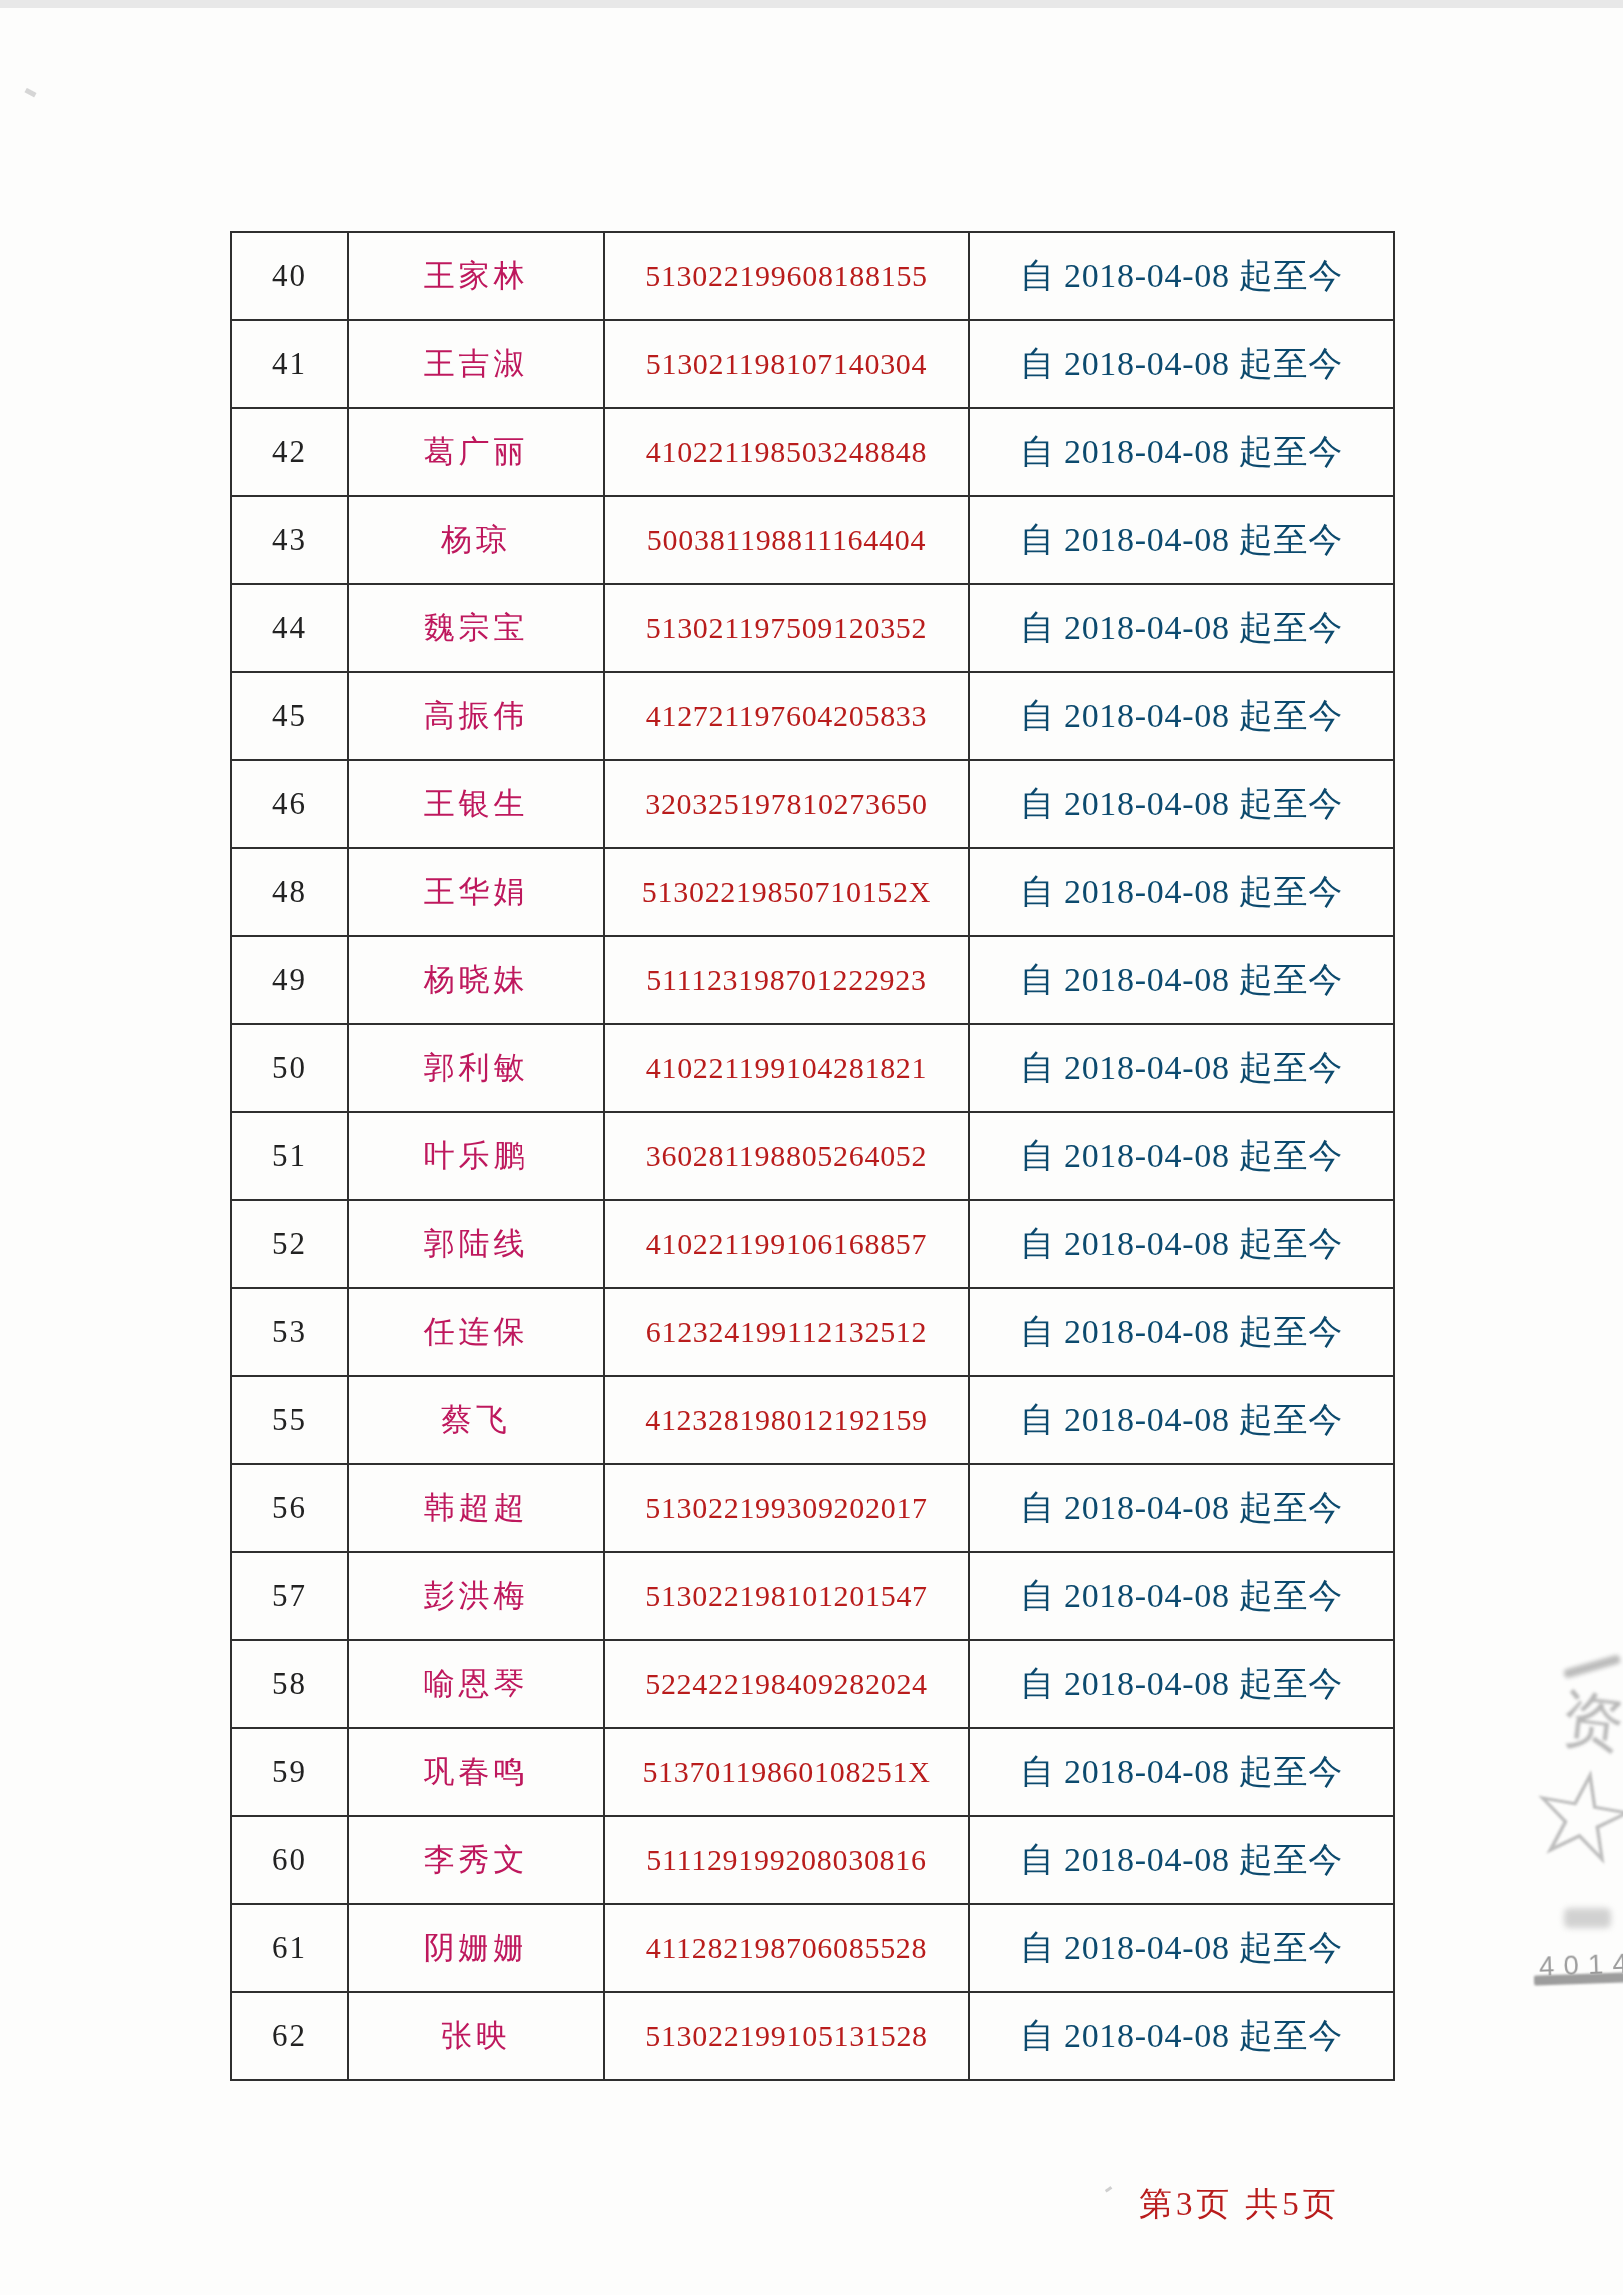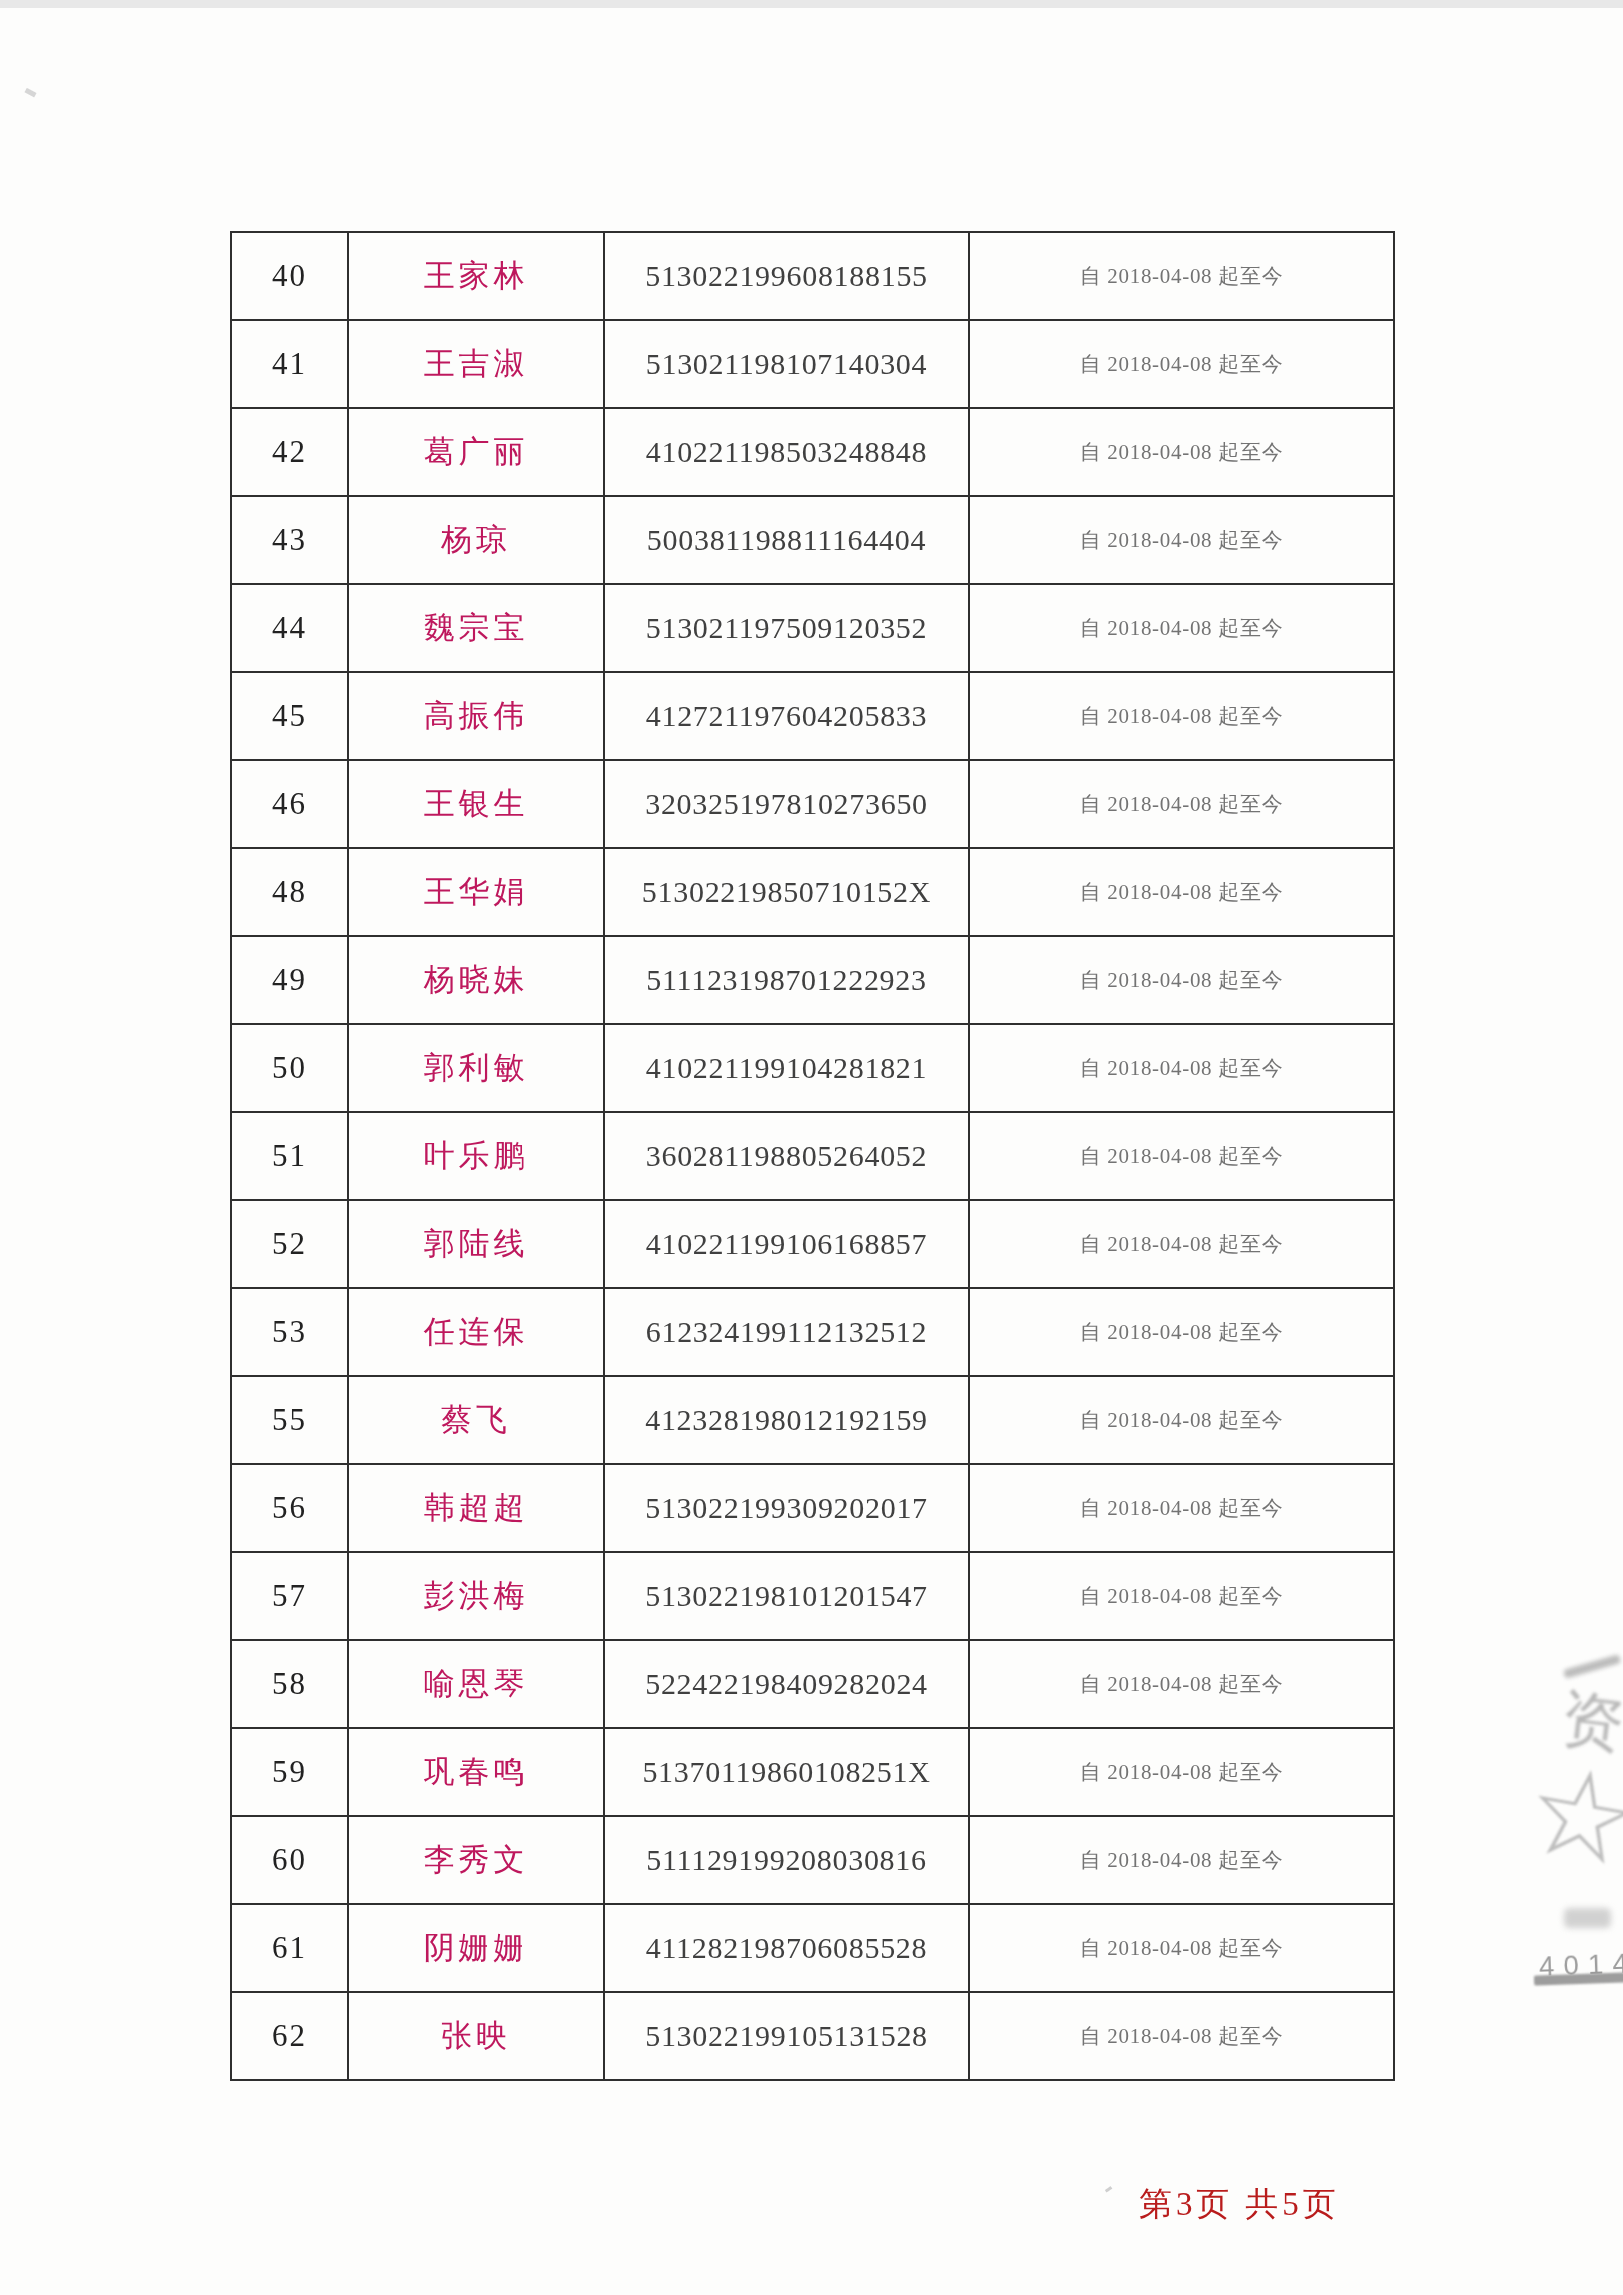--- a/index.html
+++ b/index.html
@@ -28,22 +28,22 @@
   table.roster td {
     border: 2px solid #2f2f2f;
     text-align: center;
     vertical-align: middle;
     padding: 0 3.9px;
     overflow: hidden;
     white-space: nowrap;
   }
   td.c-no     { font-size: 31px; letter-spacing: 2px; color: #222; }
   td.c-name   { font-size: 31px; letter-spacing: 3.9px; color: #be185d; }
-  td.c-id     { font-size: 30px; letter-spacing: 0.7px; color: #404040; }
-  td.c-period { font-size: 21px; letter-spacing: 0.7px; color: #737373; }
+  td.c-id     { font-size: 30px; letter-spacing: 0.7px; color: #b91c1c; }
+  td.c-period { font-size: 34px; letter-spacing: 0.7px; color: #0c4a6e; }
 
   
   .page-footer {
     position: absolute;
     left: 1139px;
     top: 2174px;
     font-size: 33px;
     letter-spacing: 3.9px;
     color: #b91c1c;
   }

